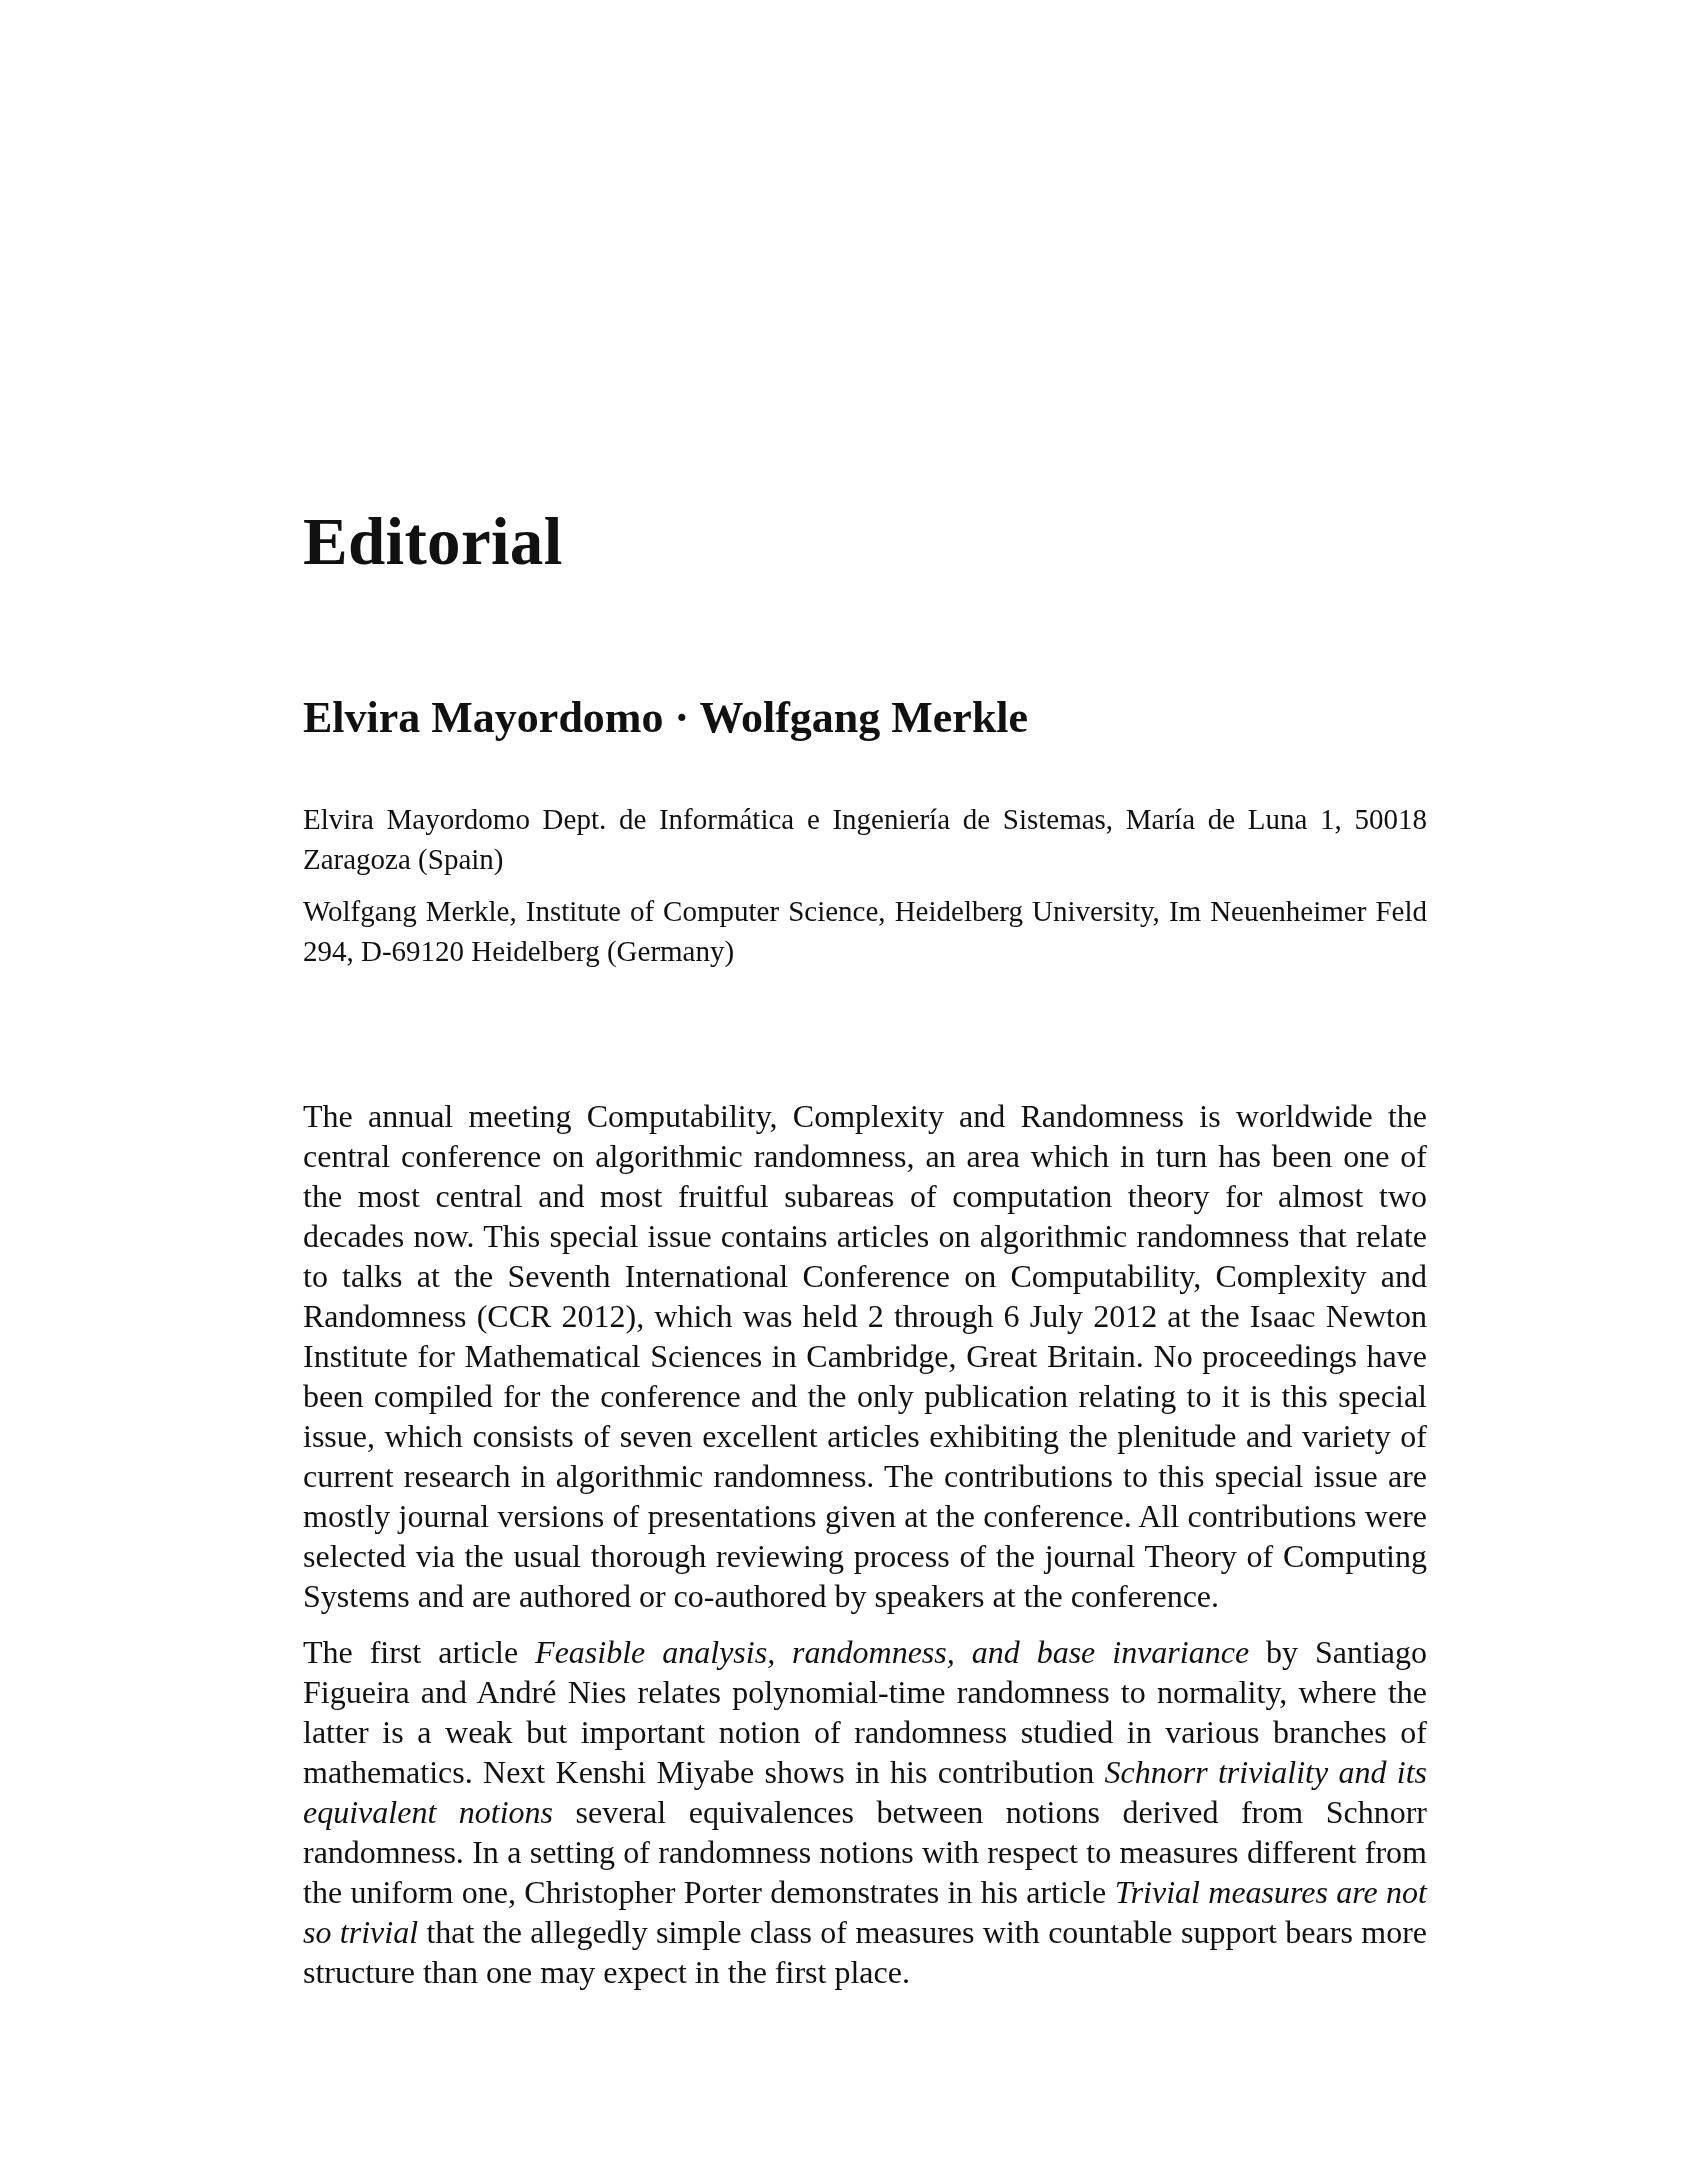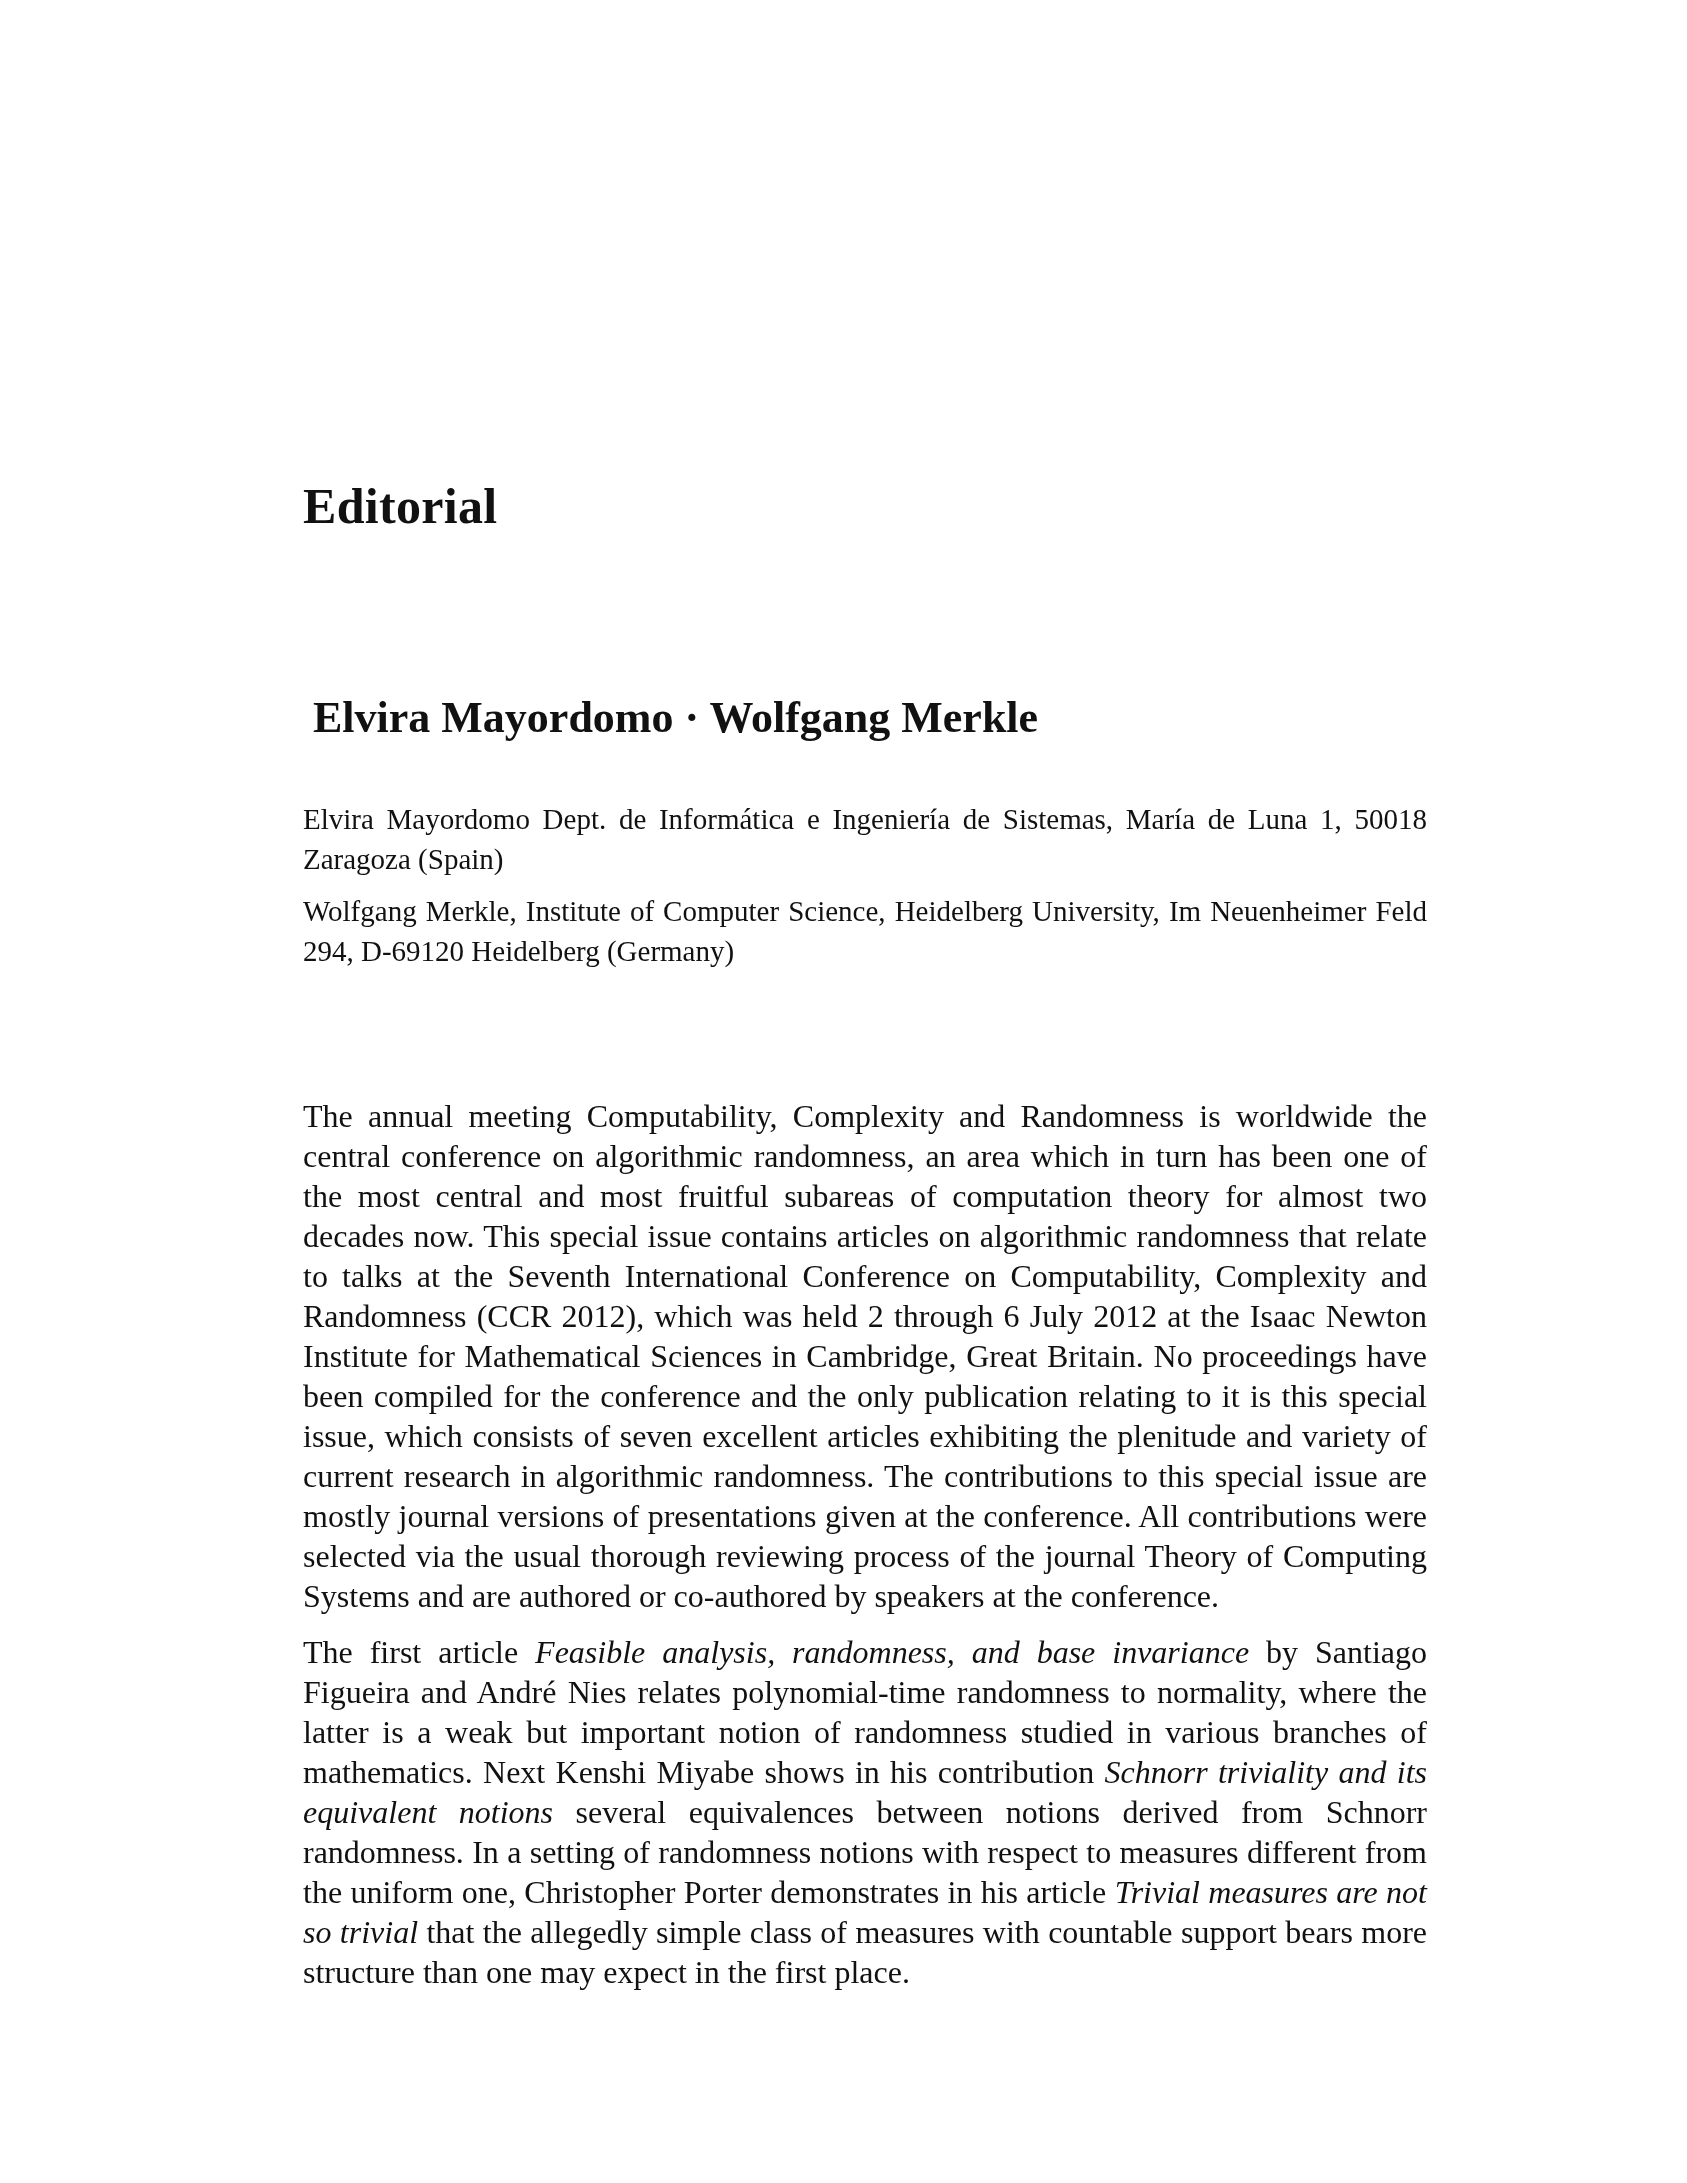--- a/index.html
+++ b/index.html
@@ -3,29 +3,28 @@
 <meta charset="utf-8">
 <style>
   html, body { margin: 0; padding: 0; background: #ffffff; }
   body {
     width: 1688px; height: 2183px; position: relative; overflow: hidden;
     font-family: "Liberation Serif", "DejaVu Serif", serif;
     color: #111111;
   }
   .page { position: absolute; left: 303px; top: 0; width: 1124px; }
   .title {
-    position: absolute; top: 447px; left: 0;
-    font-size: 50px; font-weight: bold; letter-spacing: 0.3px;
+    position: absolute; top: 463px; left: 0;
+    font-size: 67px; font-weight: bold; letter-spacing: 0.3px;
     line-height: 1;
   }
   .authors {
     position: absolute; top: 696px; left: 0;
     font-size: 44px; font-weight: bold; line-height: 1;
     white-space: nowrap;
-    margin-left: 10px;
   }
   .affils { position: absolute; top: 799px; left: 0; width: 1124px; }
   .affil {
     font-size: 29px; line-height: 40px; text-align: justify;
     margin: 0 0 12px 0;
   }
   .body { position: absolute; top: 1080px; left: 0; width: 1124px; }
   .para {
     font-size: 32px; line-height: 40px; text-align: justify;
     margin: 16px 0 12px 0; hyphens: manual;

